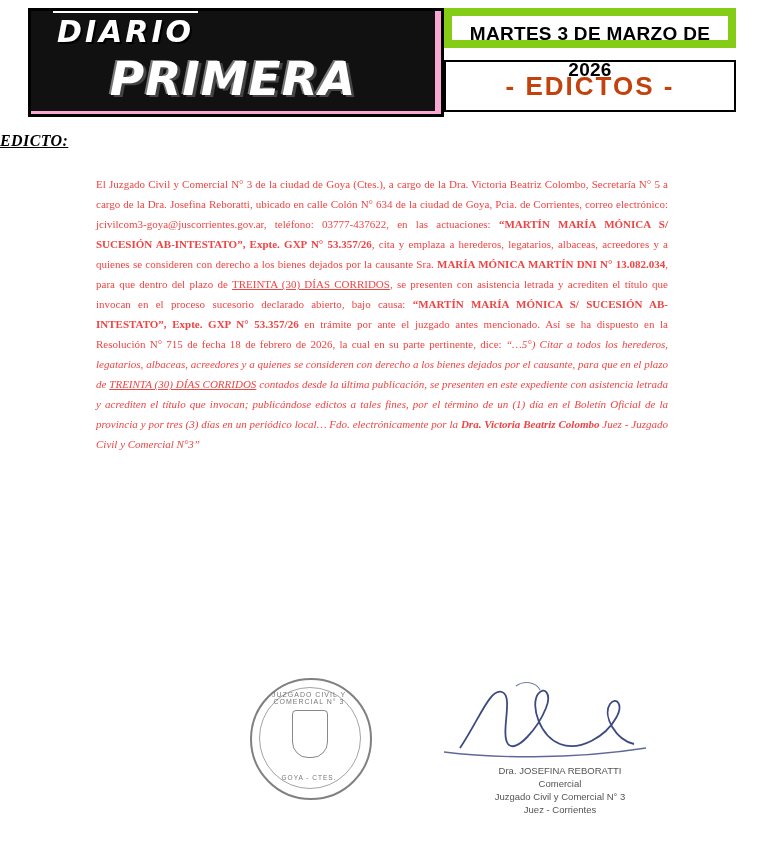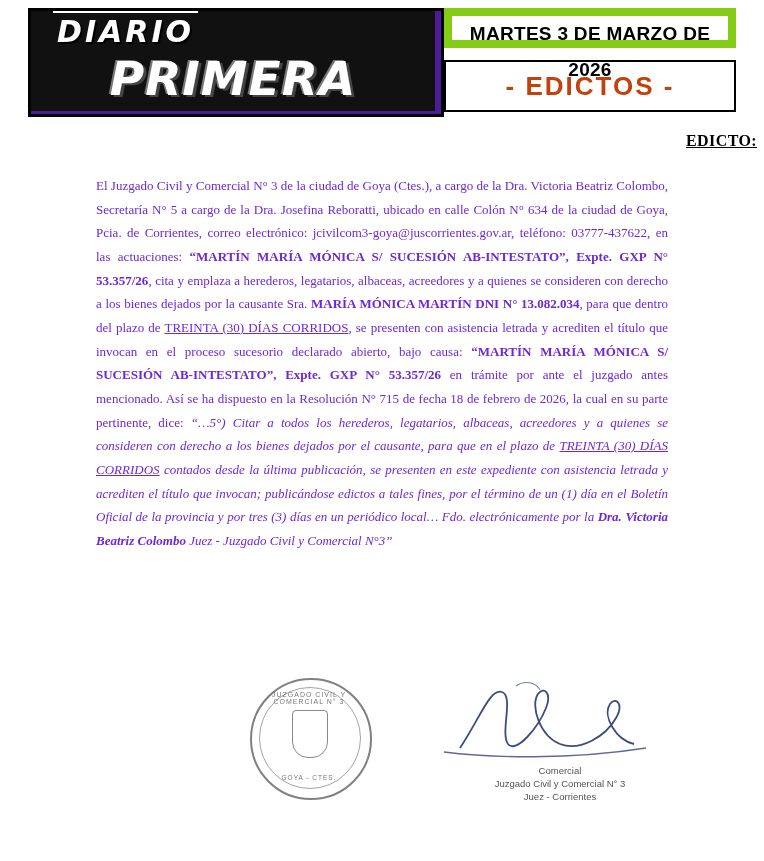--- a/index.html
+++ b/index.html
@@ -22,21 +22,21 @@
     width: 764px;
     height: 118px;
     box-sizing: border-box;
   }
   .logo-box {
     position: absolute;
     left: 28px;
     top: 8px;
     width: 410px;
     height: 103px;
-    background: #4c1d95;
+    background: #f9a8d4;
     border: 3px solid #000;
     overflow: hidden;
   }
   .logo-diario {
     position: absolute;
     left: 0;
     top: 0;
     width: 404px;
     height: 38px;
     background: #111;
@@ -113,36 +113,37 @@
   .sheet {
     position: absolute;
     left: 0;
     top: 118px;
     width: 764px;
     height: 743px;
     background: #fff;
     box-sizing: border-box;
   }
   .doc-title {
-    text-align: right;
+    text-align: left;
     font-size: 16px;
     font-weight: bold;
-    margin: 14px 7px 0 0;
+    margin: 14px 15px 0 0;
     letter-spacing: 0.4px;
     text-decoration: underline;
+    font-style: italic;
   }
   .body-text {
     position: absolute;
     left: 96px;
     top: 56px;
     width: 572px;
-    font-size: 13px;
+    font-size: 11px;
     line-height: 1.82;
     text-align: justify;
-    color: #6d28d9;
+    color: #ef4444;
   }
   .body-text p {
     margin: 0 0 0 0;
     text-indent: 0;
   }
   b { font-weight: bold; }
   .u { text-decoration: underline; }
   .ital { font-style: italic; }
 
   
@@ -259,20 +260,21 @@
       <div class="arc-bot">GOYA - CTES.</div>
     </div>
 
     <div class="signature">
       <svg class="sig-scribble" width="280" height="90" viewBox="0 0 280 90">
         <path d="M40 70 C60 40, 70 10, 82 14 C94 18, 80 55, 88 66 C96 76, 118 50, 126 30 C132 15, 124 8, 118 16 C110 28, 120 58, 140 66 C160 74, 186 58, 196 40 C204 26, 196 18, 190 26 C182 38, 196 62, 214 66" fill="none" stroke="#1b2a6b" stroke-width="1.8" opacity="0.85"></path>
         <path d="M24 74 C70 80, 150 82, 226 70" fill="none" stroke="#1b2a6b" stroke-width="1.4" opacity="0.7"></path>
         <path d="M96 8 C104 2, 116 4, 120 12" fill="none" stroke="#1b2a6b" stroke-width="1.2" opacity="0.6"></path>
       </svg>
       <div class="sig-caption">
+        <div>Dra. JOSEFINA REBORATTI</div>
         <div>Comercial</div>
         <div>Juzgado Civil y Comercial N° 3</div>
         <div>Juez - Corrientes</div>
       </div>
     </div>
 
   </div>
 </div>
 
 </body></html>

